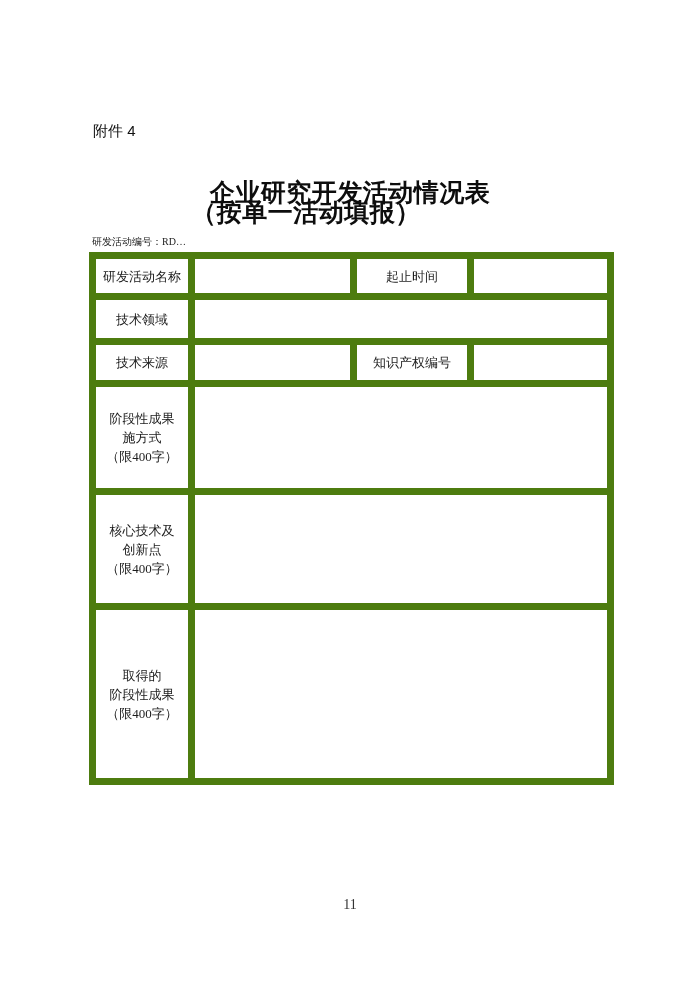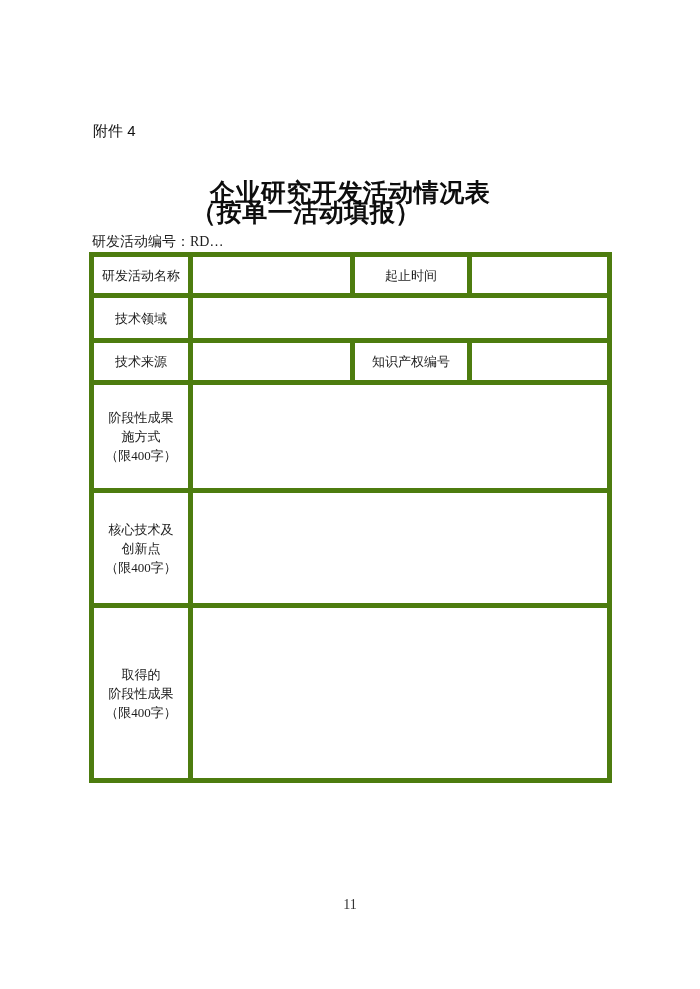--- a/index.html
+++ b/index.html
@@ -45,34 +45,34 @@
     font-size: 25px;
     line-height: 32px;
     font-weight: bold;
     letter-spacing: 0.5px;
     color: #0d0d0d;
   }
   .code-label {
     position: absolute;
     left: 92px;
     top: 233px;
-    font-size: 14px;
+    font-size: 10px;
     line-height: 17px;
     color: #1c1c1c;
   }
   table.rd-table {
     position: absolute;
     left: 89px;
     top: 252px;
     width: 518px;
     border-collapse: collapse;
     table-layout: fixed;
   }
   table.rd-table td {
-    border: 5px solid #4d7c0f;
+    border: 7px solid #4d7c0f;
     font-size: 13px;
     line-height: 19px;
     vertical-align: middle;
     padding: 2px 4px;
   }
   td.label-cell {
     text-align: center;
     white-space: pre-line;
     color: #1c1c1c;
   }

